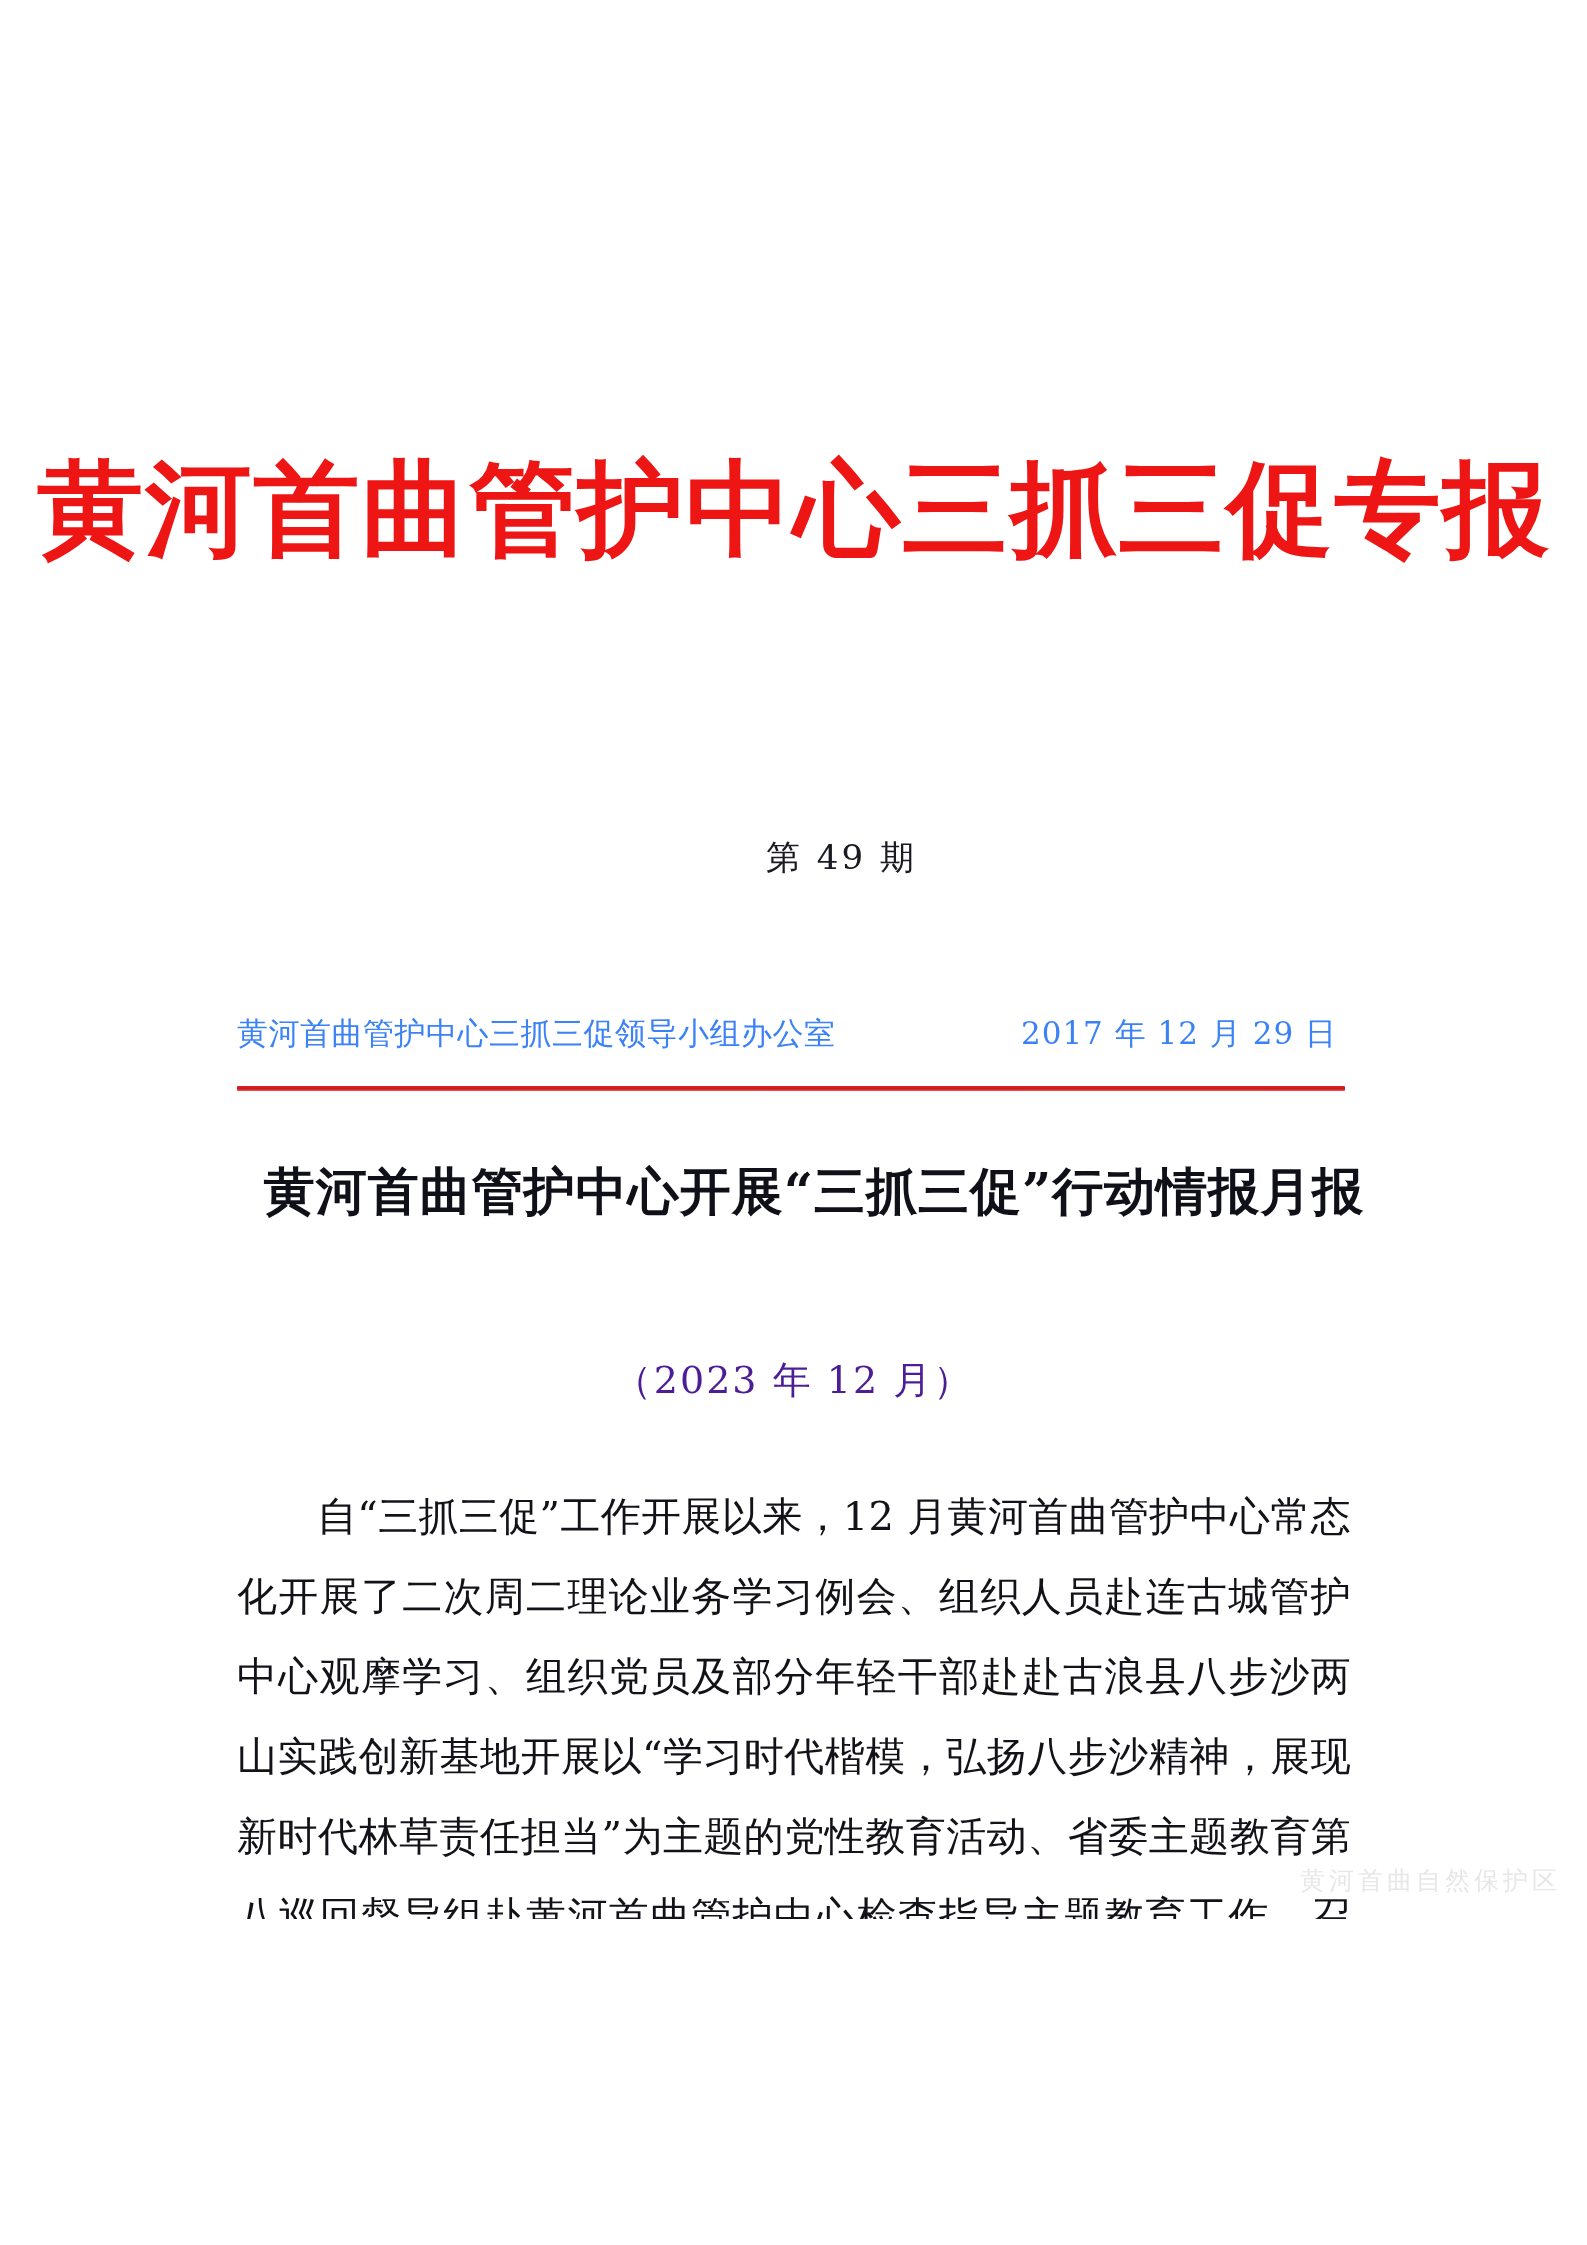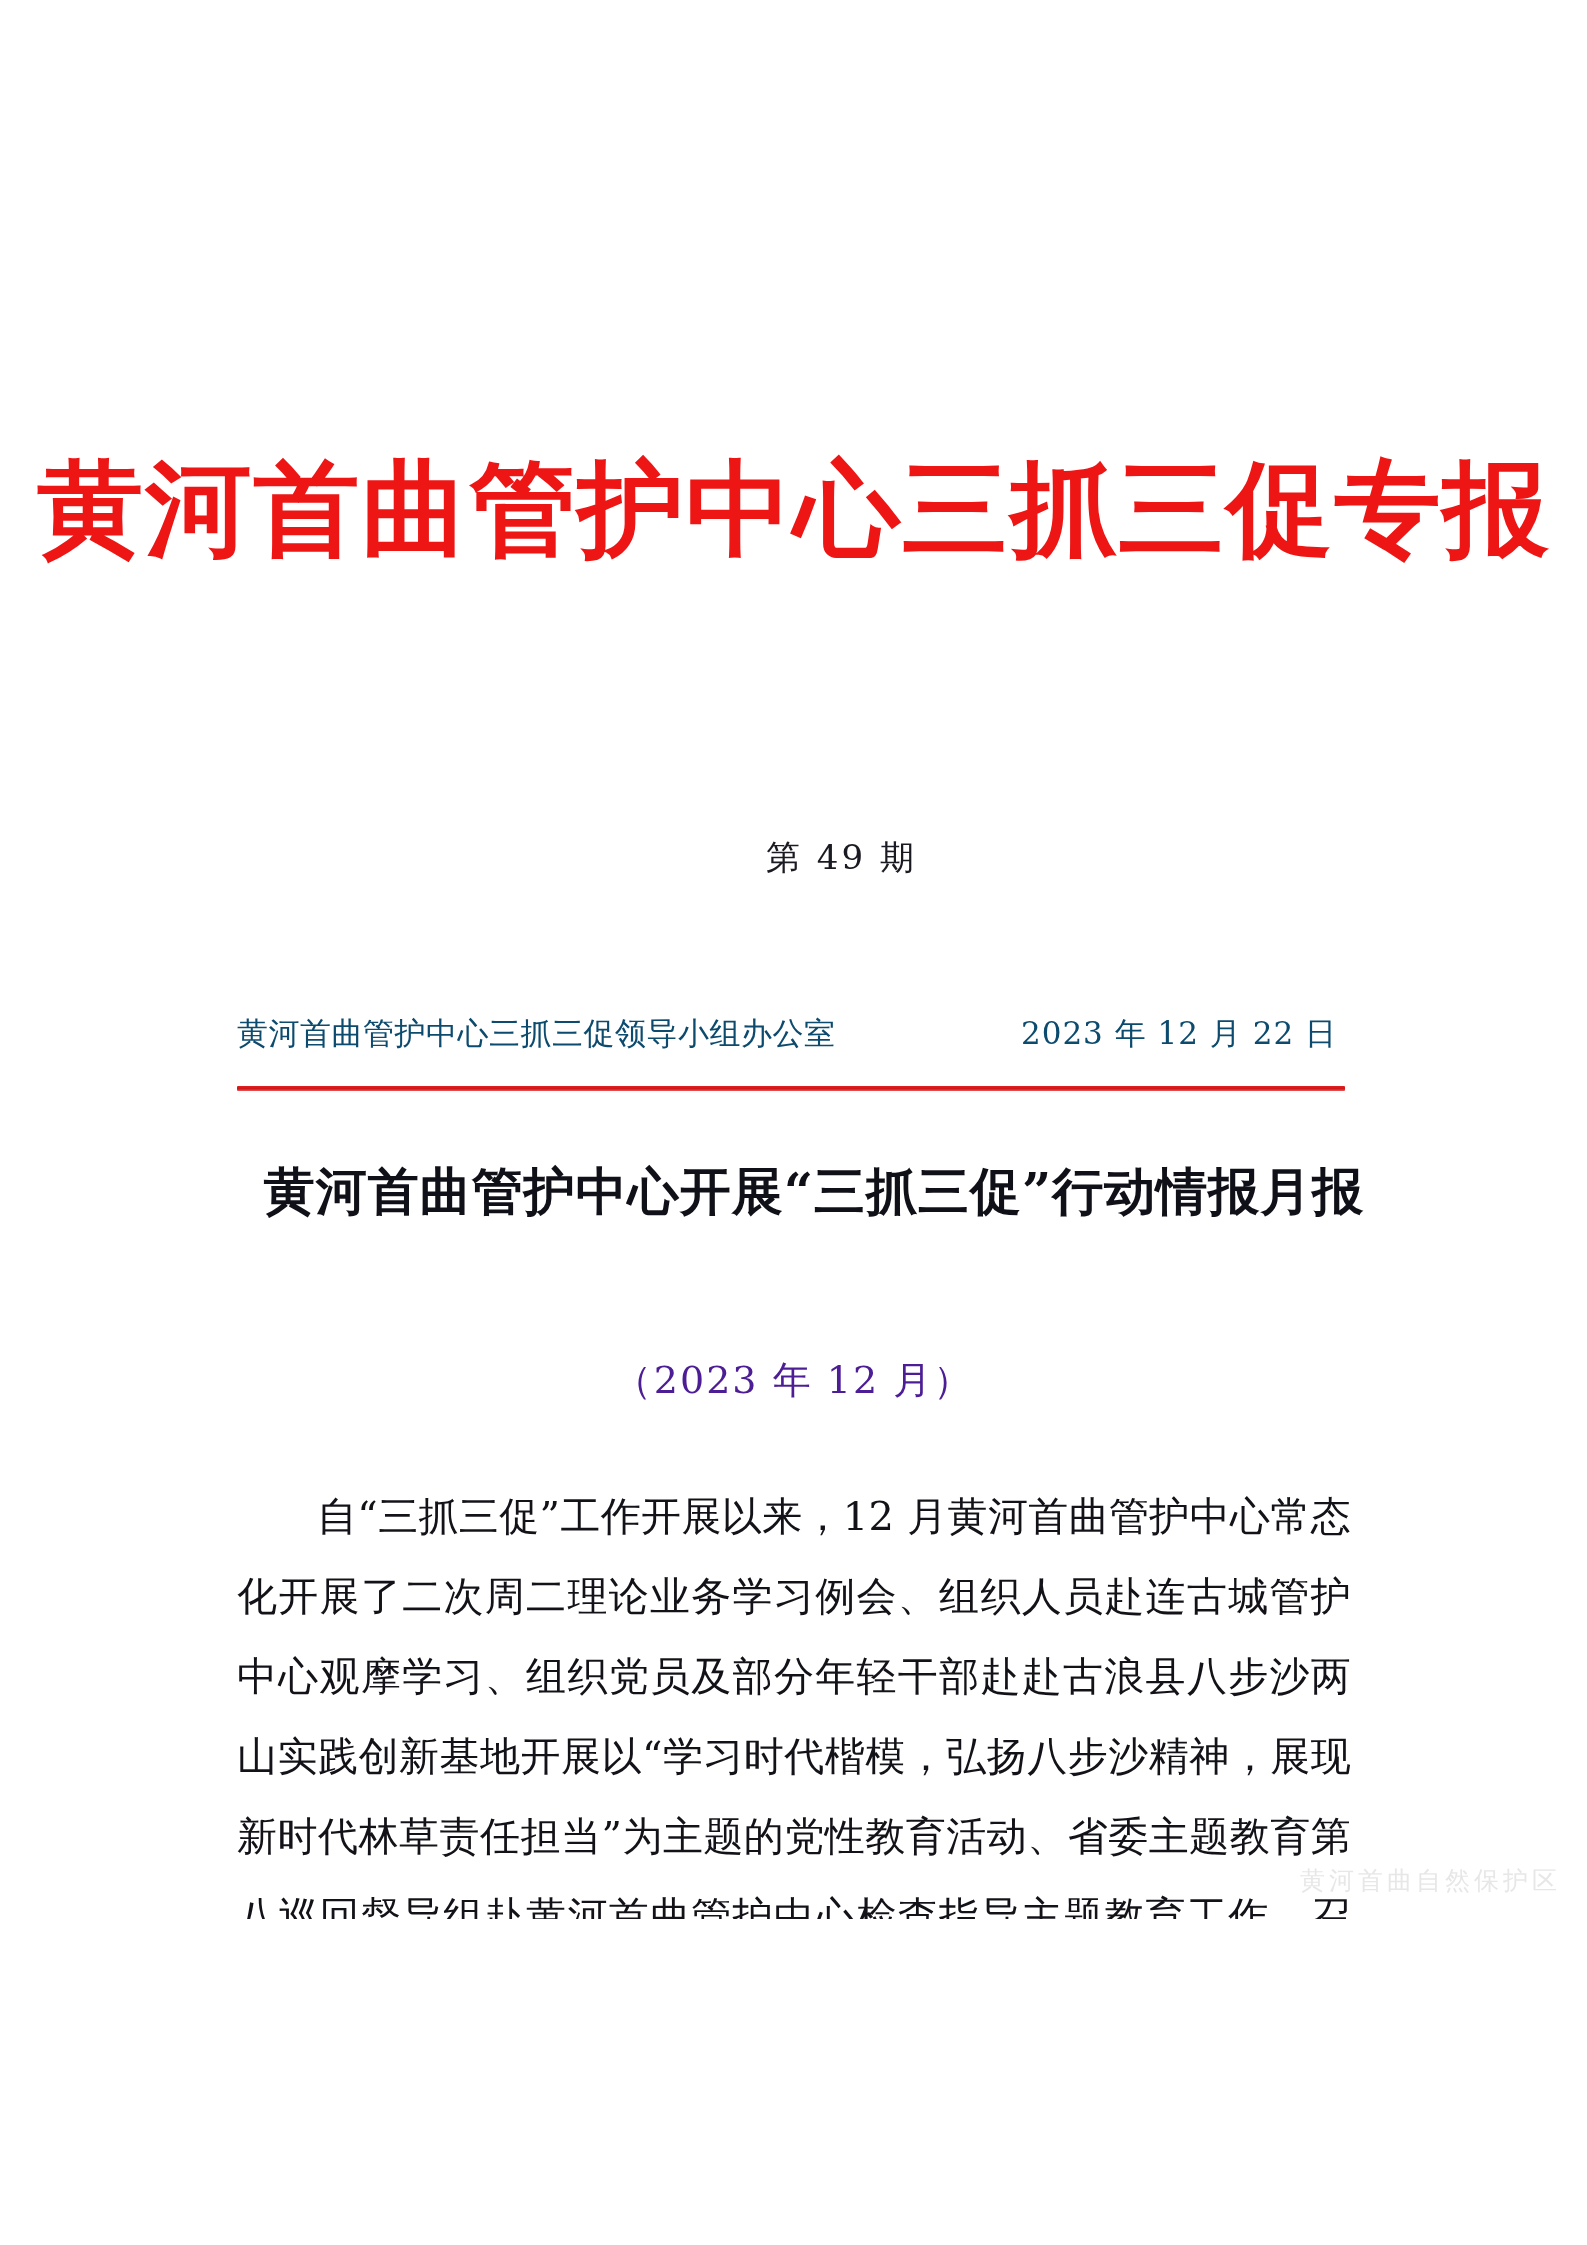--- a/index.html
+++ b/index.html
@@ -57,21 +57,21 @@
   .office-row {
     position: absolute;
     top: 1013px;
     left: 237px;
     width: 1108px;
     display: flex;
     justify-content: space-between;
     align-items: baseline;
     font-family: "DejaVu Serif", "Liberation Serif", serif;
     font-size: 31px;
-    color: #0c4a6e;
+    color: #3b82f6;
     letter-spacing: 0.5px;
   }
 
   .office-name { white-space: nowrap; }
   .issue-date  { white-space: nowrap; letter-spacing: 1px; padding-right: 8px;}
 
   
   .red-rule {
     position: absolute;
     top: 1086px;
@@ -151,21 +151,21 @@
 <div id="page">
 
   <div class="masthead">
     <span class="masthead-title">黄河首曲管护中心三抓三促专报</span>
   </div>
 
   <div class="issue-line">第 49 期</div>
 
   <div class="office-row">
     <span class="office-name">黄河首曲管护中心三抓三促领导小组办公室</span>
-    <span class="issue-date">2023 年 12 月 22 日</span>
+    <span class="issue-date">2017 年 12 月 29 日</span>
   </div>
 
   <div class="red-rule"></div>
 
   <div class="doc-title">黄河首曲管护中心开展“三抓三促”行动情报月报</div>
 
   <div class="doc-subdate">（2023 年 12 月）</div>
 
   <div class="body-text">
     <p>自“三抓三促”工作开展以来，12 月黄河首曲管护中心常态化开展了二次周二理论业务学习例会、组织人员赴连古城管护中心观摩学习、组织党员及部分年轻干部赴赴古浪县八步沙两山实践创新基地开展以“学习时代楷模，弘扬八步沙精神，展现新时代林草责任担当”为主题的党性教育活动、省委主题教育第八巡回督导组赴黄河首曲管护中心检查指导主题教育工作、召开安全生产工作会、开展主题教育“四</p>

